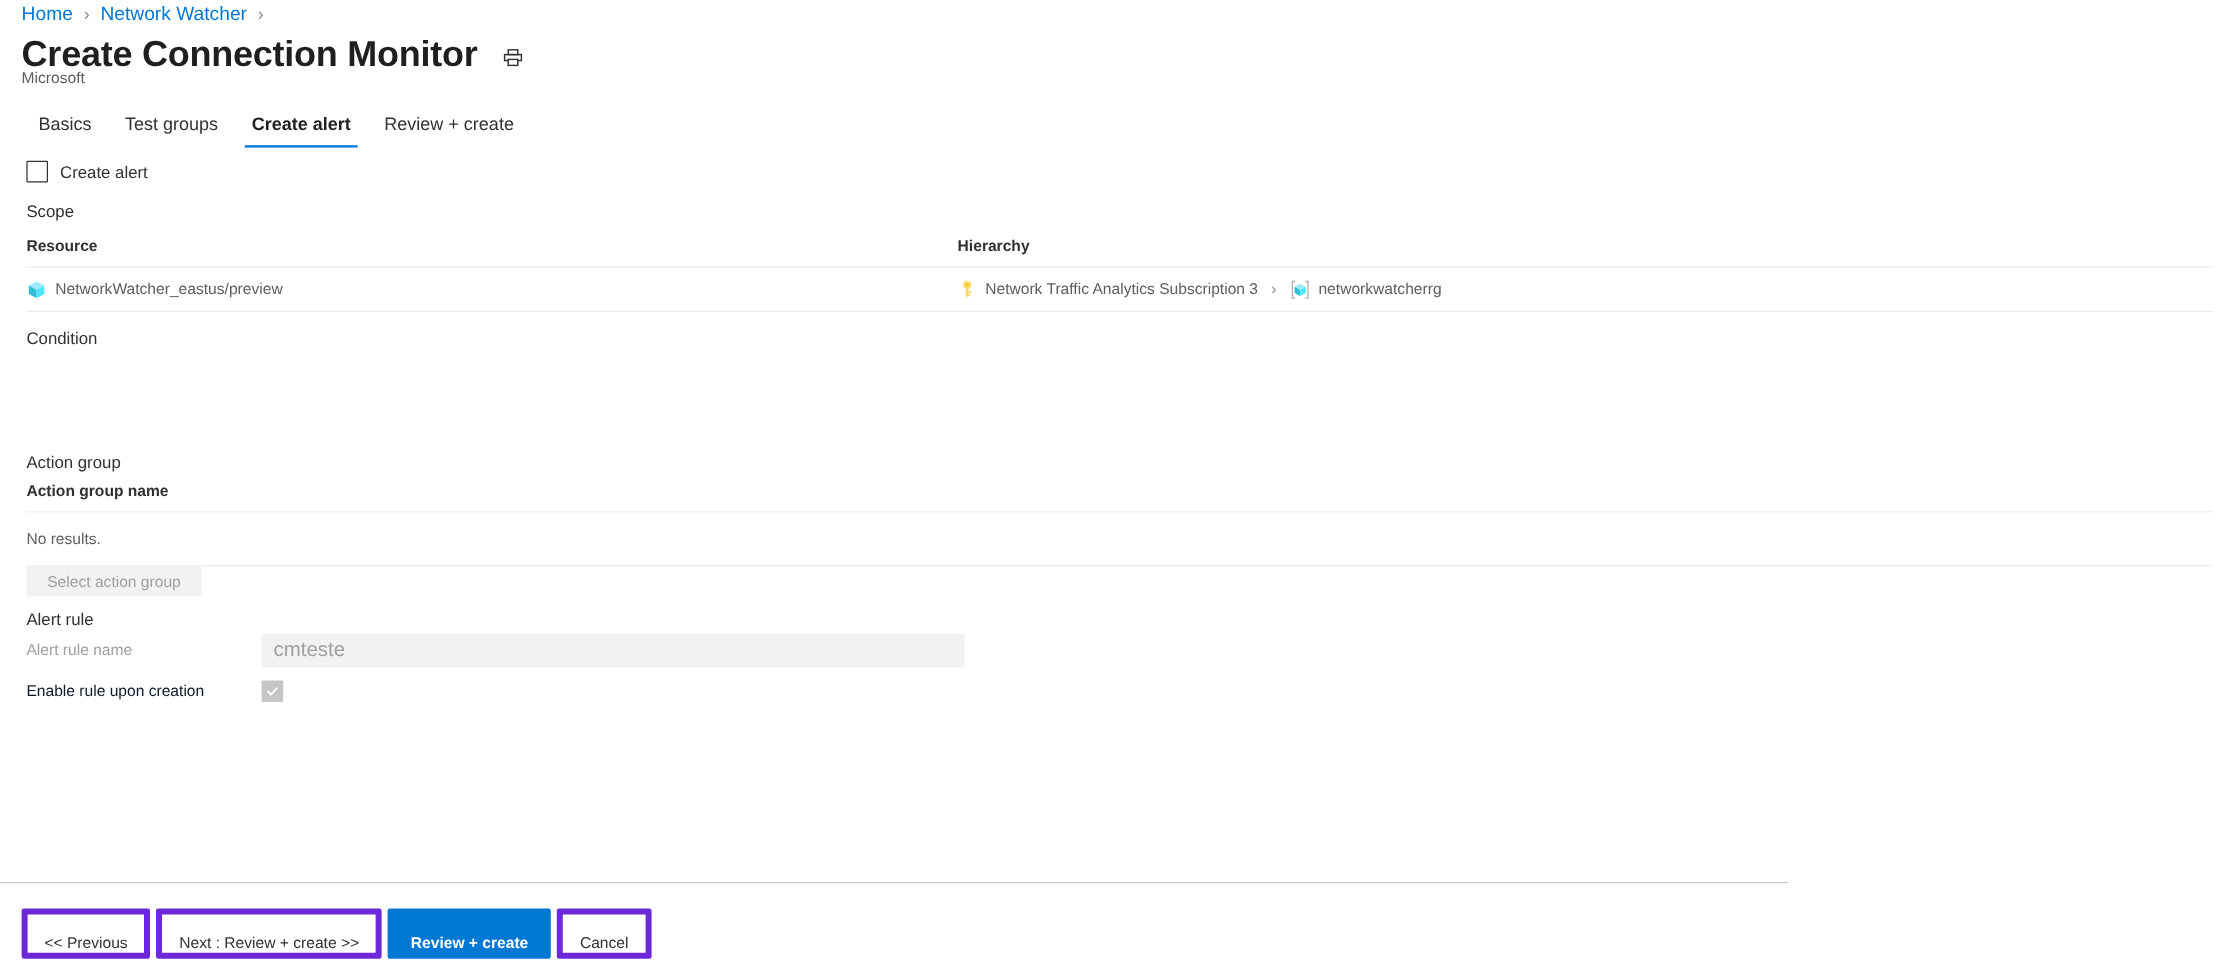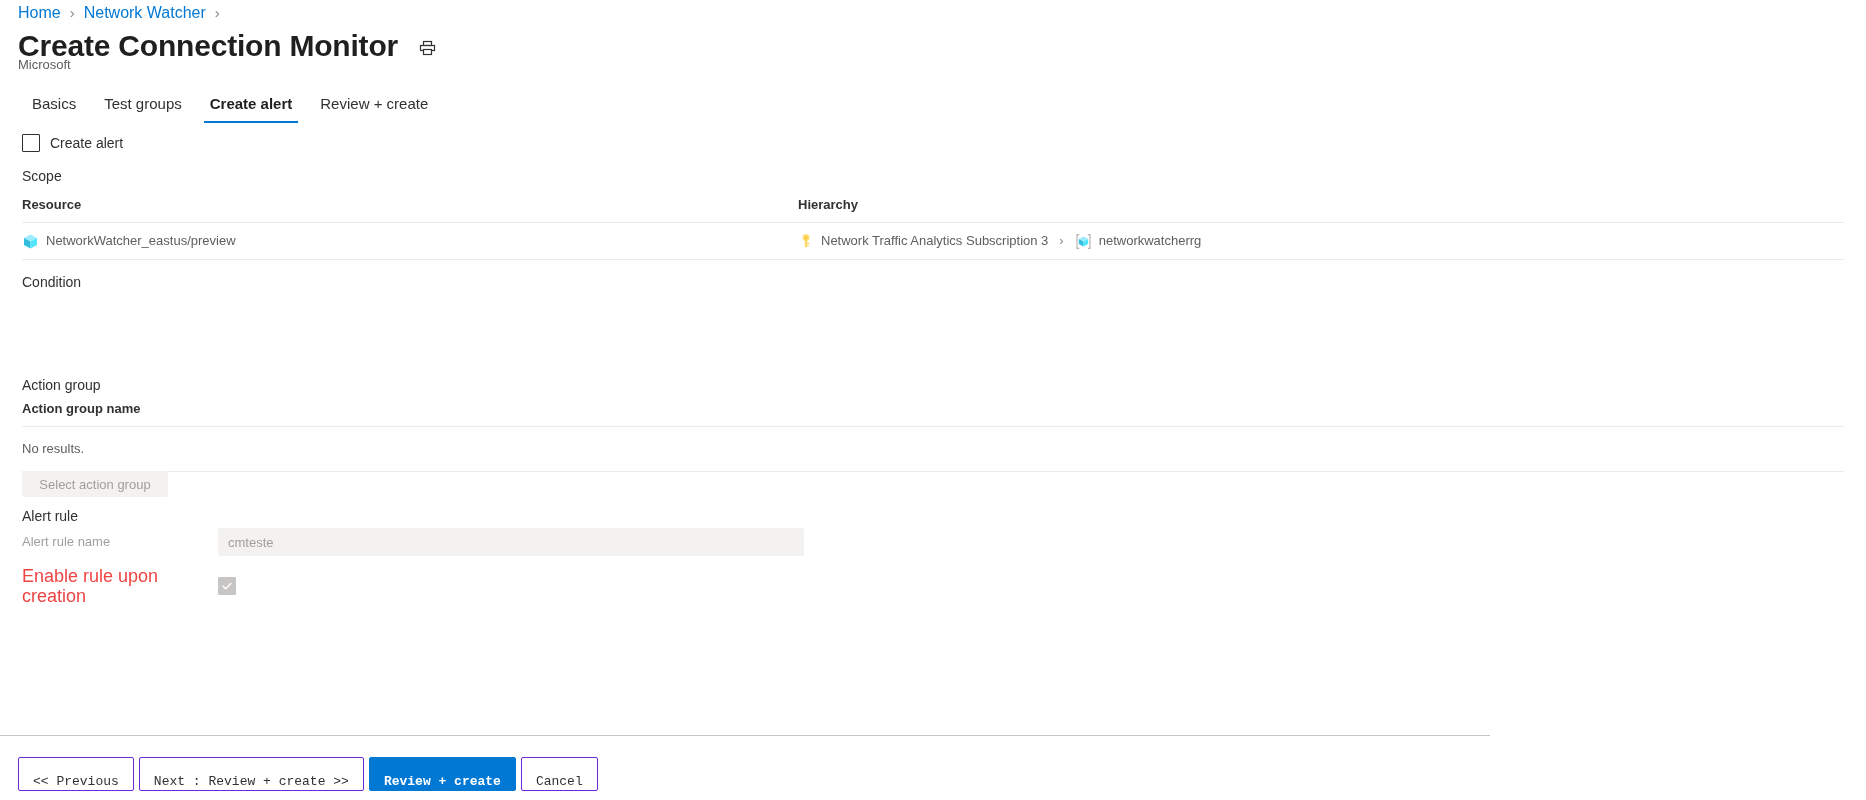--- a/index.html
+++ b/index.html
@@ -253,39 +253,39 @@
     font-size: 13px;
     color: #a19f9d;
     line-height: 20px;
     flex: none;
   }
   .arl-input {
     width: 586px;
     height: 28px;
     background: #f3f2f1;
     border: none;
-    font-size: 13px;
+    font-size: 17px;
     color: #a19f9d;
     font-family: inherit;
     padding: 0 10px;
     box-sizing: border-box;
     border-radius: 2px;
   }
 
   .enable-rule-row {
     position: absolute;
     left: 22px;
     top: 566px;
     display: flex;
     align-items: center;
   }
   .err-label {
     width: 196px;
-    font-size: 18px;
-    color: #ef4444;
+    font-size: 13px;
+    color: #0f172a;
     line-height: 20px;
     flex: none;
   }
   .cb-disabled-checked {
     width: 18px;
     height: 18px;
     background: #c8c6c4;
     border: 1px solid #c8c6c4;
     box-sizing: border-box;
     border-radius: 1px;
@@ -308,25 +308,25 @@
     position: absolute;
     left: 18px;
     top: 757px;
     display: flex;
     gap: 5px;
     align-items: center;
   }
   .btn {
     height: 26px;
     min-width: 60px;
-    border: 1px solid #6d28d9;
+    border: 5px solid #6d28d9;
     background: #ffffff;
     color: #323130;
     font-size: 13px;
-    font-family: Liberation Mono, monospace;
+    font-family: Liberation Sans, sans-serif;
     padding: 16px 14px;
     cursor: pointer;
     box-sizing: border-box;
     border-radius: 2px;
     white-space: nowrap;
   }
   .btn.primary {
     background: #0078d4;
     border-color: #0078d4;
     color: #ffffff;

